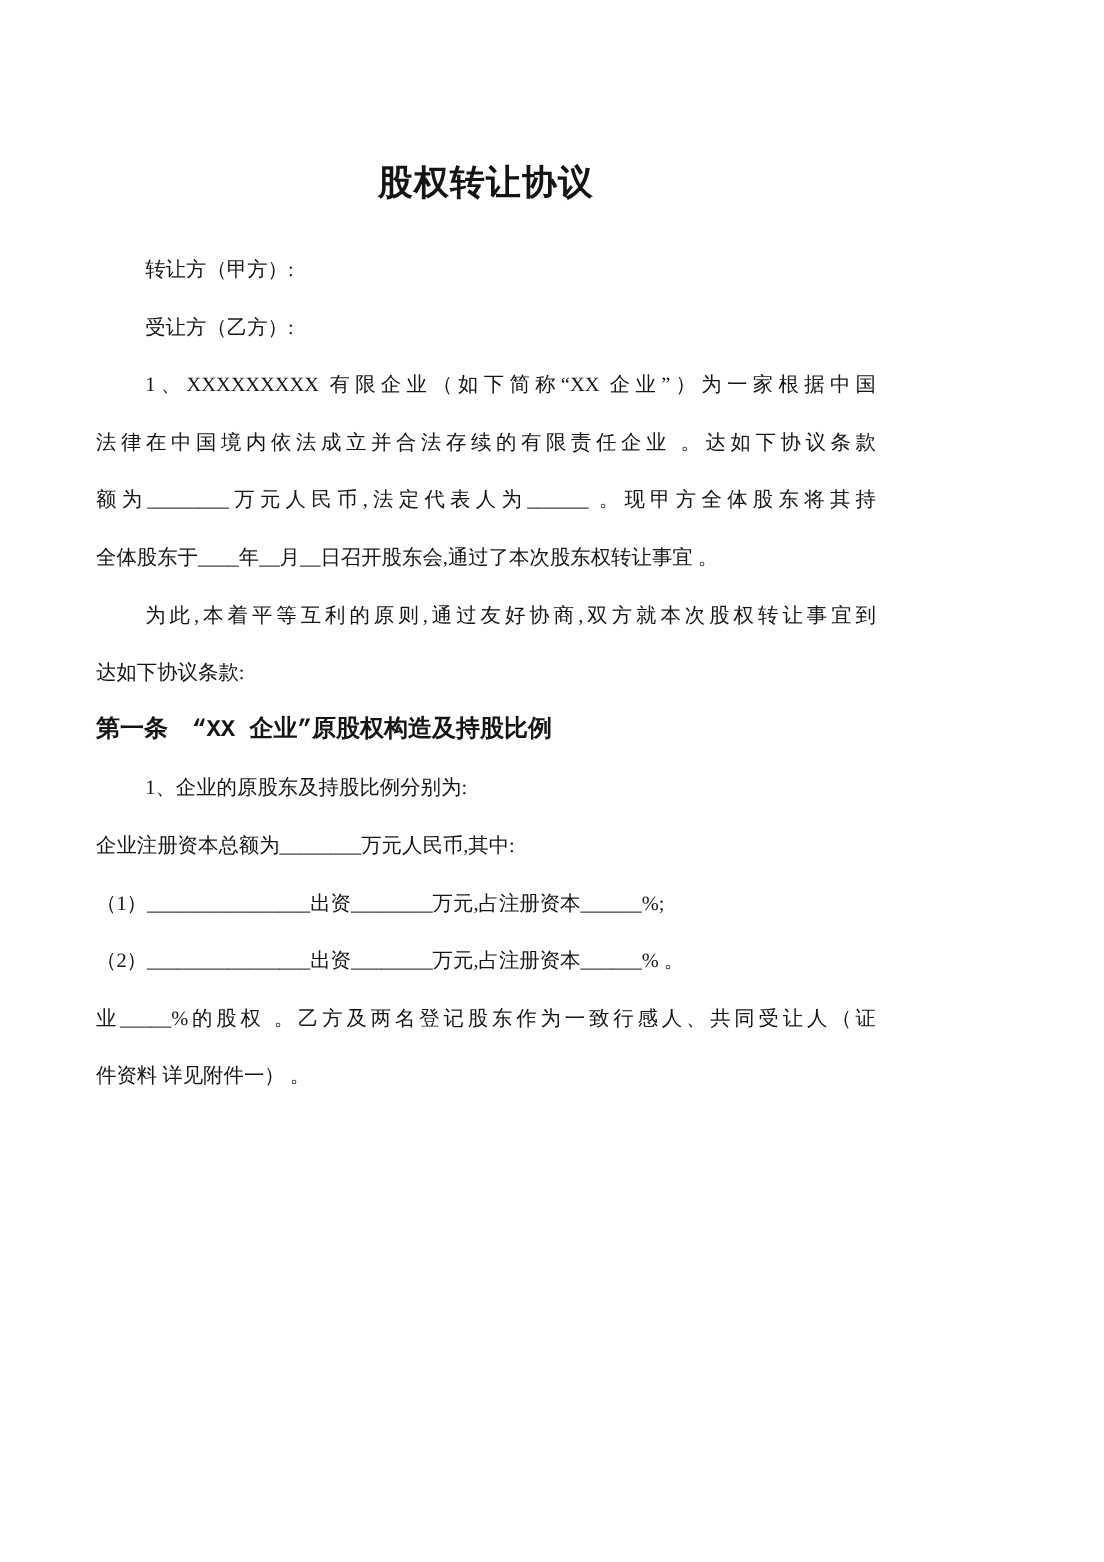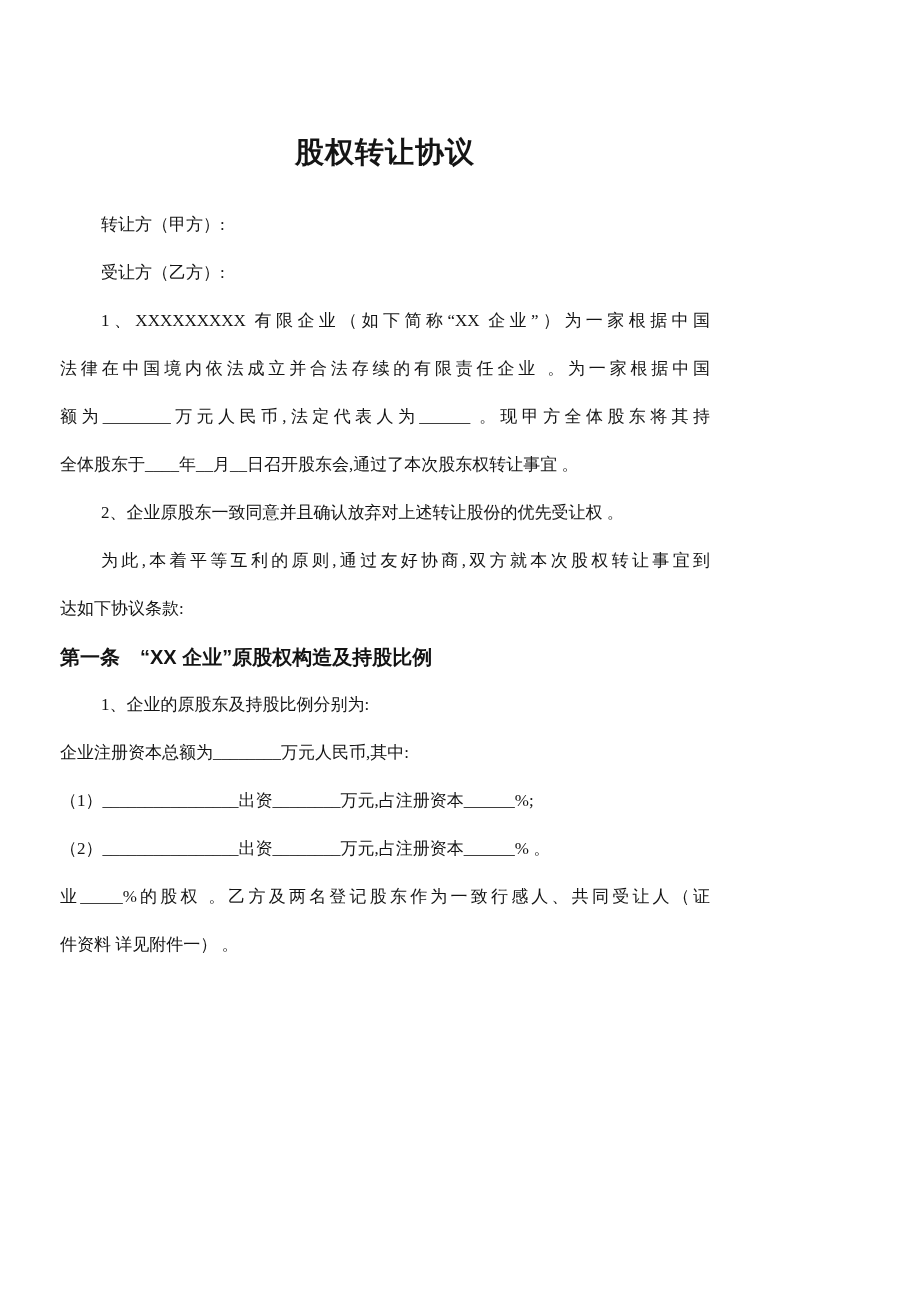--- a/index.html
+++ b/index.html
@@ -5,21 +5,21 @@
   html, body { margin: 0; padding: 0; }
   body {
     width: 920px;
     height: 1302px;
     background: #ffffff;
     overflow: hidden;
   }
   .doc {
     box-sizing: border-box;
     width: 650px;
-    margin-left: 60px;
+    margin-left: 80px;
     padding-top: 134px;
     color: #141414;
     font-family: "Liberation Serif", "DejaVu Serif", serif;
   }
   .doc-title {
     font-family: "DejaVu Sans", "Liberation Sans", sans-serif;
     font-weight: bold;
     font-size: 29px;
     line-height: 36px;
     letter-spacing: 1px;
@@ -29,42 +29,41 @@
   .line {
     font-size: 17px;
     line-height: 48px;
     white-space: normal;
   }
   
   .ind { padding-left: 41px; }
   
   .jl { text-align: justify; text-align-last: justify; }
   .heading {
-    font-family: Liberation Sans, sans-serif;
+    font-family: Liberation Mono, monospace;
     font-weight: bold;
     font-size: 20px;
   }
 </style>
 </head>
 <body>
 
 <div class="doc">
 
   <h1 class="doc-title">股权转让协议</h1>
 
   <div class="line ind">转让方（甲方）:</div>
   <div class="line ind">受让方（乙方）:</div>
 
 
   <div class="line ind jl">1、XXXXXXXXX 有限企业（如下简称“XX 企业”）为一家根据中国</div>
-  <div class="line jl">法律在中国境内依法成立并合法存续的有限责任企业 。为一家根据中国</div>
+  <div class="line jl">法律在中国境内依法成立并合法存续的有限责任企业 。达如下协议条款</div>
   <div class="line jl">额为________万元人民币,法定代表人为______ 。现甲方全体股东将其持</div>
   <div class="line">全体股东于____年__月__日召开股东会,通过了本次股东权转让事宜 。</div>
 
-  <div class="line ind">2、企业原股东一致同意并且确认放弃对上述转让股份的优先受让权 。</div>
 
   <div class="line ind jl">为此,本着平等互利的原则,通过友好协商,双方就本次股权转让事宜到</div>
   <div class="line">达如下协议条款:</div>
 
   <div class="line heading">第一条　“XX 企业”原股权构造及持股比例</div>
 
   <div class="line ind">1、企业的原股东及持股比例分别为:</div>
   <div class="line">企业注册资本总额为________万元人民币,其中:</div>
   <div class="line">（1）________________出资________万元,占注册资本______%;</div>
   <div class="line">（2）________________出资________万元,占注册资本______% 。</div>

